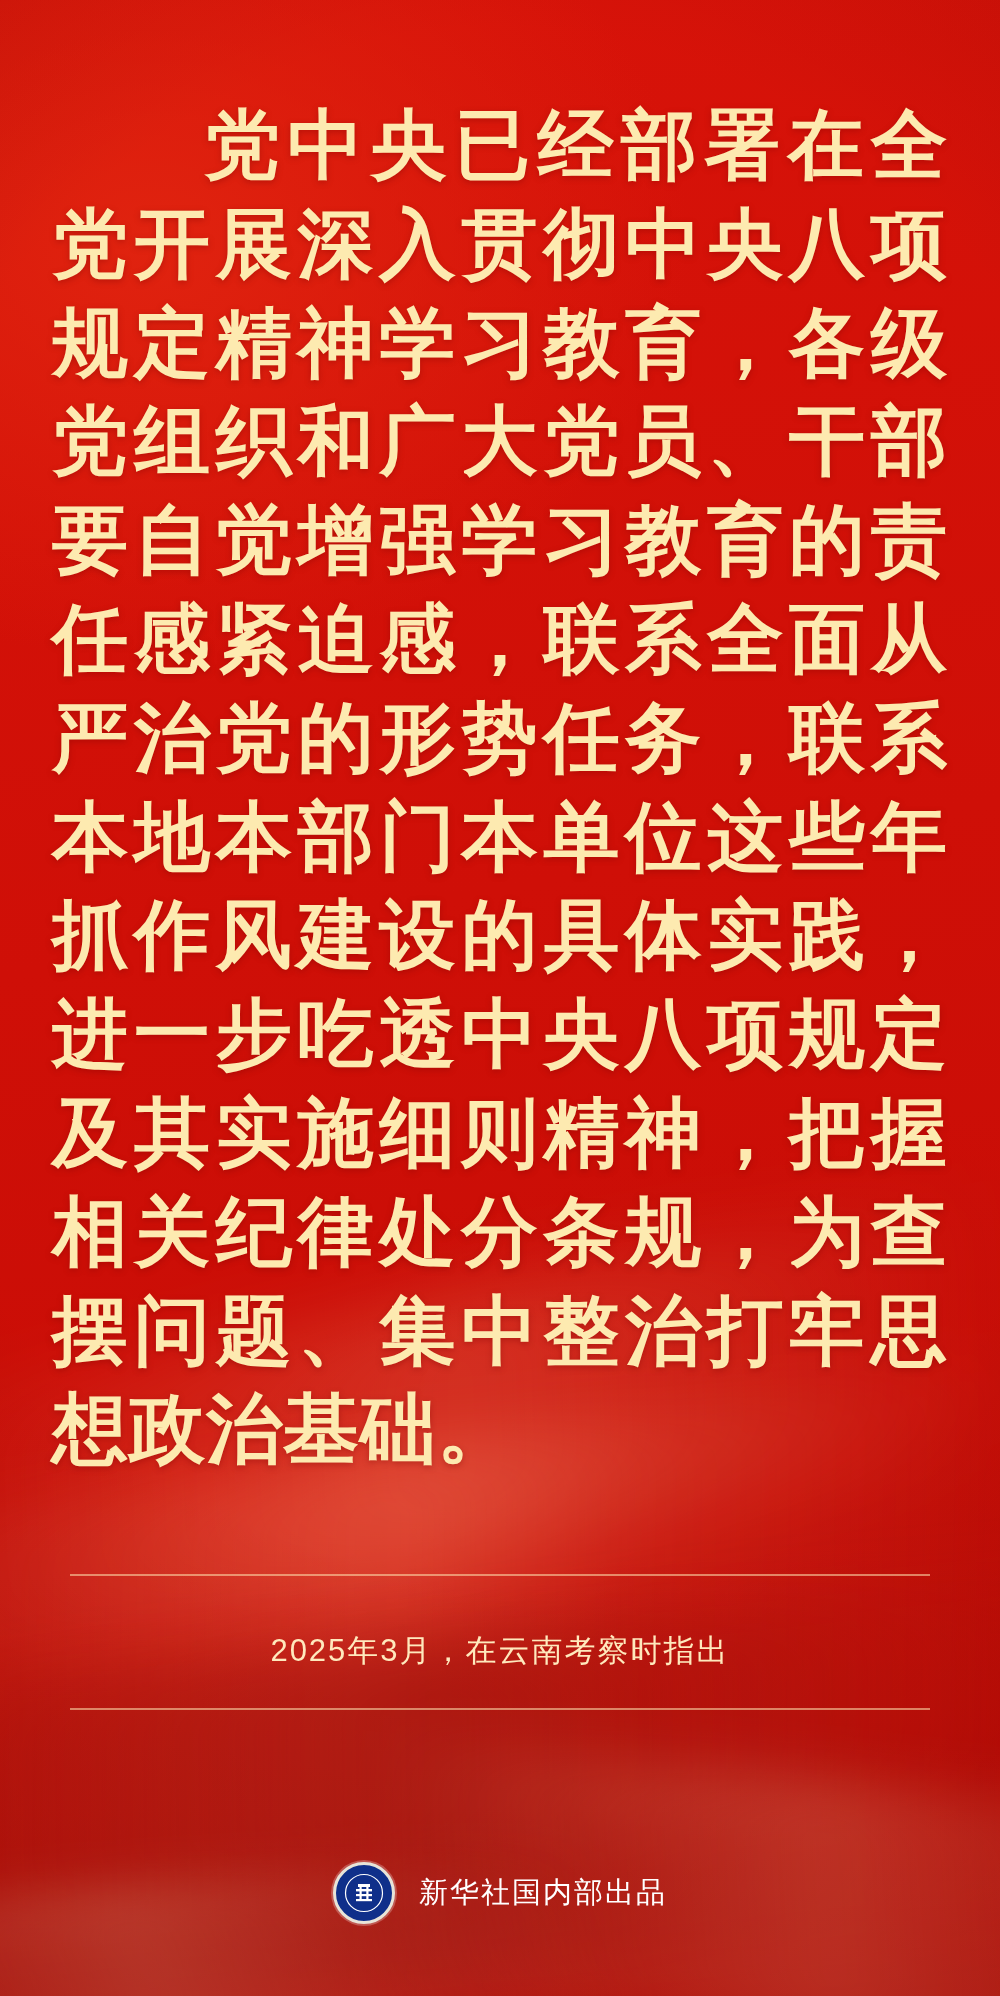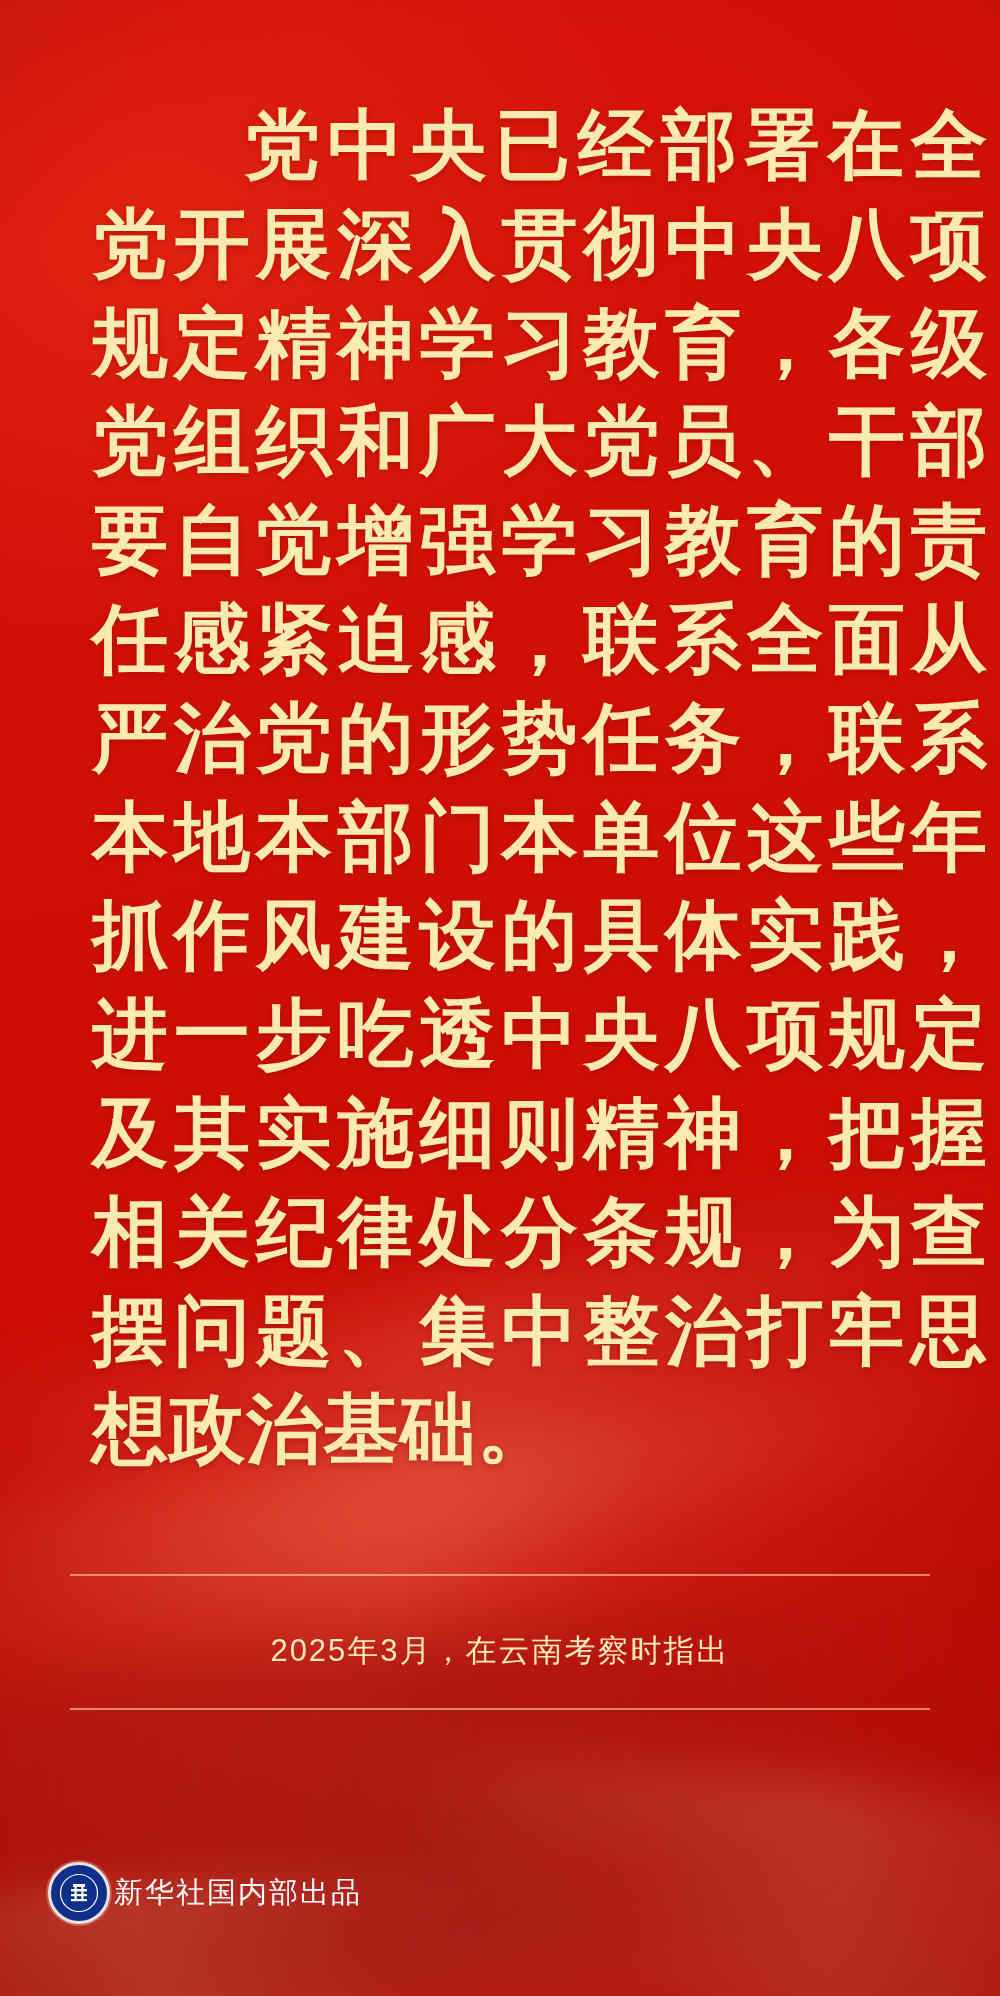--- a/index.html
+++ b/index.html
@@ -80,21 +80,20 @@
     color: #fdeab0;
     font-family: "Liberation Serif", "DejaVu Serif", serif;
     font-weight: bold;
     font-size: 76px;
     line-height: 1.30;
     letter-spacing: 1px;
     text-indent: 2em;
     text-align: justify;
     text-align-last: left;
     text-shadow: 0 2px 6px rgba(120,0,0,0.35);
-    margin-left: 40px;
   }
 
   
   .attribution {
     position: absolute;
     left: 70px;
     top: 1574px;
     width: 860px;
   }
   .rule {
@@ -112,22 +111,22 @@
   }
 
   
   .footer {
     position: absolute;
     left: 0;
     right: 0;
     top: 1862px;
     display: flex;
     align-items: center;
-    gap: 4px;
-    padding-left: 48px;
+    justify-content: center;
+    gap: 24px;
   }
   .logo-badge {
     width: 56px;
     height: 56px;
     border-radius: 50%;
     background: #0f2f8a;
     border: 3px solid #e8e4d8;
     box-shadow: 0 0 0 2px rgba(255,255,255,0.25);
     display: flex;
     align-items: center;

